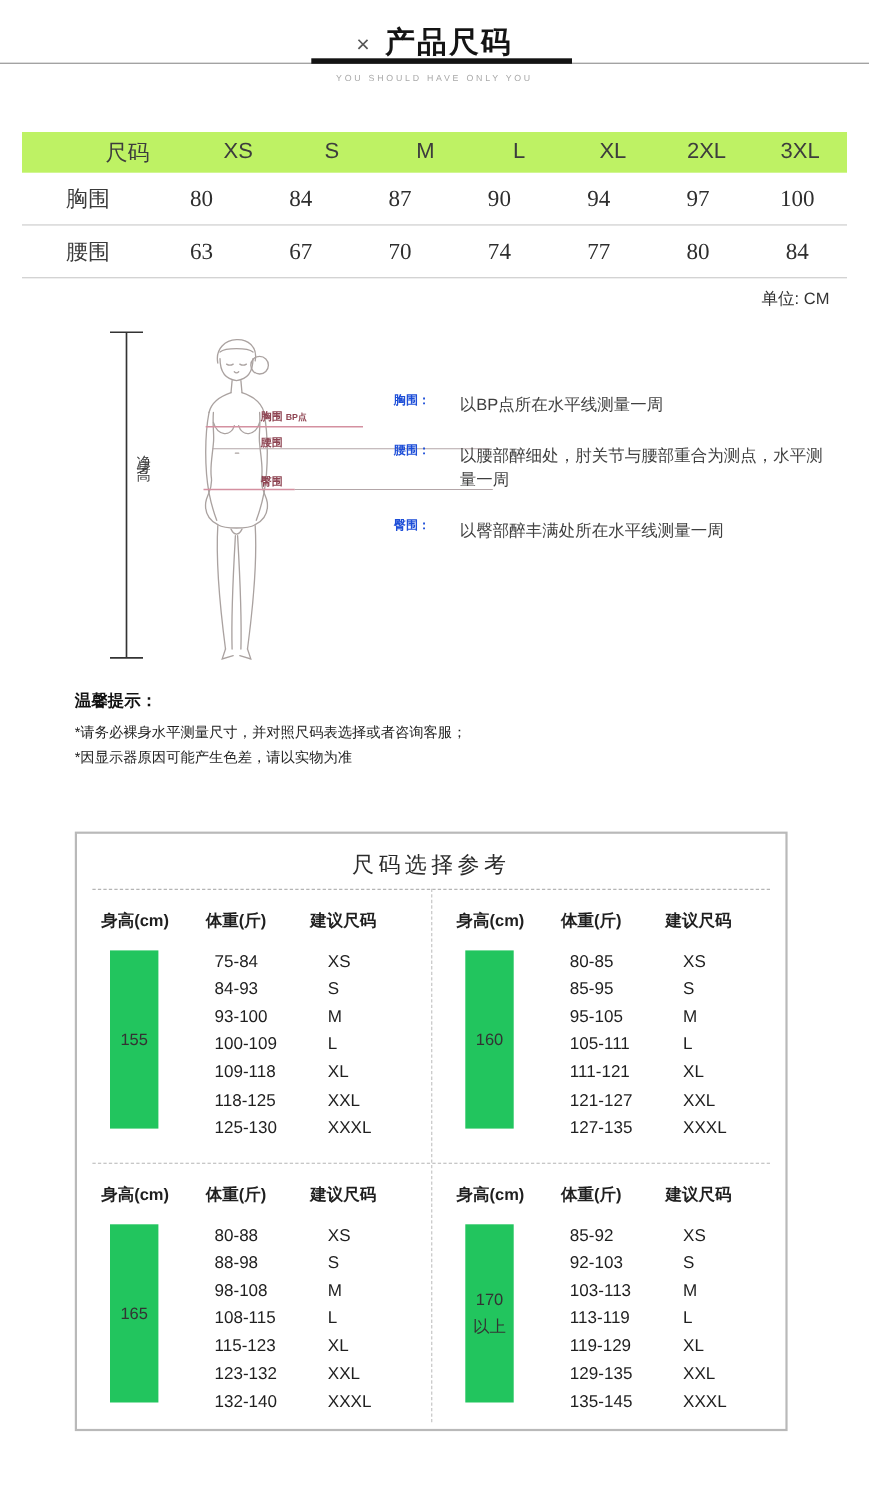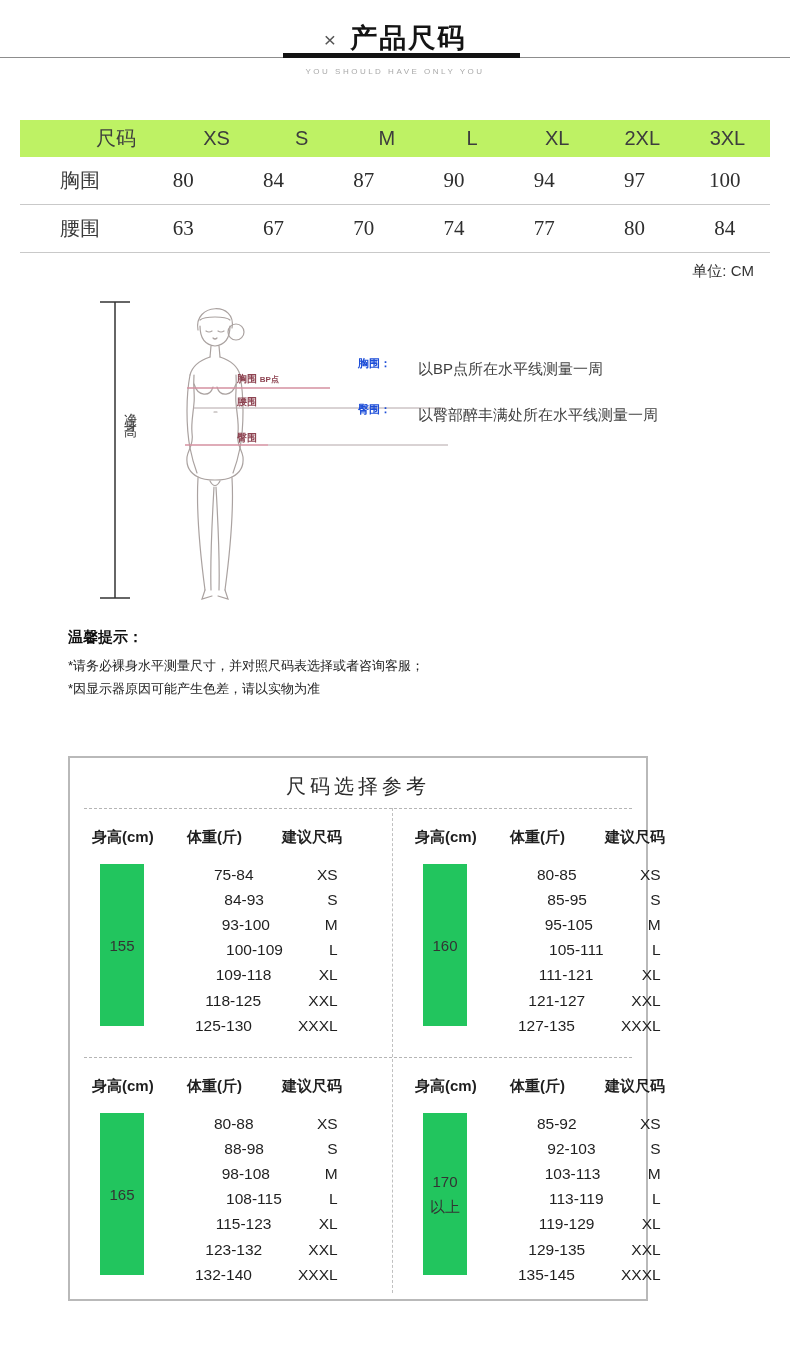--- a/index.html
+++ b/index.html
@@ -39,39 +39,39 @@
   
   .guide { position:absolute; left:358px; top:356px; width:415px; }
   .g-item { display:flex; margin-bottom:22px; }
   .g-label { flex:0 0 60px; font-size:11px; font-weight:bold; color:#1d4ed8; }
   .g-text { width:338px; font-size:15px; line-height:22px; color:#3f3f3f; padding-top:2px; }
   
   .tips { position:absolute; left:68px; top:628px; width:690px; }
   .tips-title { font-size:15px; font-weight:bold; color:#111; margin-bottom:7px; }
   .tip-line { font-size:13px; line-height:23px; color:#222; }
   
-  .ref-box { position:absolute; left:68px; top:756px; width:580px; height:545px;
+  .ref-box { position:absolute; left:68px; top:756px; width:648px; height:545px;
     border:2px solid #b9b9b9; box-sizing:border-box;text-decoration:underline; }
   .ref-title { position:absolute; top:15px; left:0; width:100%; text-align:center;
     font-size:20px; letter-spacing:4px; color:#2b2b2b; }
   .dash-h1 { position:absolute; top:50px; left:14px; right:14px; border-top:1px dashed #b5b5b5; }
   .dash-h2 { position:absolute; top:299px; left:14px; right:14px; border-top:1px dashed #b5b5b5; }
   .dash-v  { position:absolute; top:50px; bottom:6px; left:322px; border-left:1px dashed #c0c0c0; }
   .quad { position:absolute; width:322px; height:245px; }
   .q1 { left:0; top:50px; }  .q2 { left:323px; top:50px; }
   .q3 { left:0; top:299px; } .q4 { left:323px; top:299px; }
   .q-headers { position:absolute; left:22px; top:20px; height:20px; width:295px;
     font-size:15px; font-weight:bold; color:#1f1f1f; }
   .qh { position:absolute; top:0; }
   .qh1 { left:0; } .qh2 { left:95px; } .qh3 { left:190px; }
   .q-block { position:absolute; left:30px; top:56px; width:44px; height:162px;
     background:#22c55e; display:flex; flex-direction:column; align-items:center;
     justify-content:center; font-size:15px; line-height:25px; color:#333; }
   .q-rows { position:absolute; left:125px; top:54px; }
-  .q-row { display:flex; align-items:center; height:25.2px; font-size:15.5px; color:#1f1f1f;justify-content:flex-end; }
+  .q-row { display:flex; align-items:center; height:25.2px; font-size:15.5px; color:#1f1f1f; }
   .q-w { width:103px; }
 </style>
 </head>
 <body>
 
 <div class="header-row">
   <span class="x-sep">×</span>
   <span class="cn-title">产品尺码</span>
 </div>
 <div class="hr-thin"></div>
@@ -159,20 +159,24 @@
 </div>
 <div class="fig-label lbl-waist">腰围</div>
 <div class="fig-label lbl-hip">臀围</div>
 
 <div class="guide">
   <div class="g-item">
     <div class="g-label">胸围：</div>
     <div class="g-text">以BP点所在水平线测量一周</div>
   </div>
   <div class="g-item">
+    <div class="g-label">腰围：</div>
+    <div class="g-text">以腰部醉细处，肘关节与腰部重合为测点，水平测量一周</div>
+  </div>
+  <div class="g-item">
     <div class="g-label">臀围：</div>
     <div class="g-text">以臀部醉丰满处所在水平线测量一周</div>
   </div>
 </div>
 
 <div class="tips">
   <div class="tips-title">温馨提示：</div>
   <div class="tip-line">*请务必裸身水平测量尺寸，并对照尺码表选择或者咨询客服；</div>
   <div class="tip-line">*因显示器原因可能产生色差，请以实物为准</div>
 </div>

